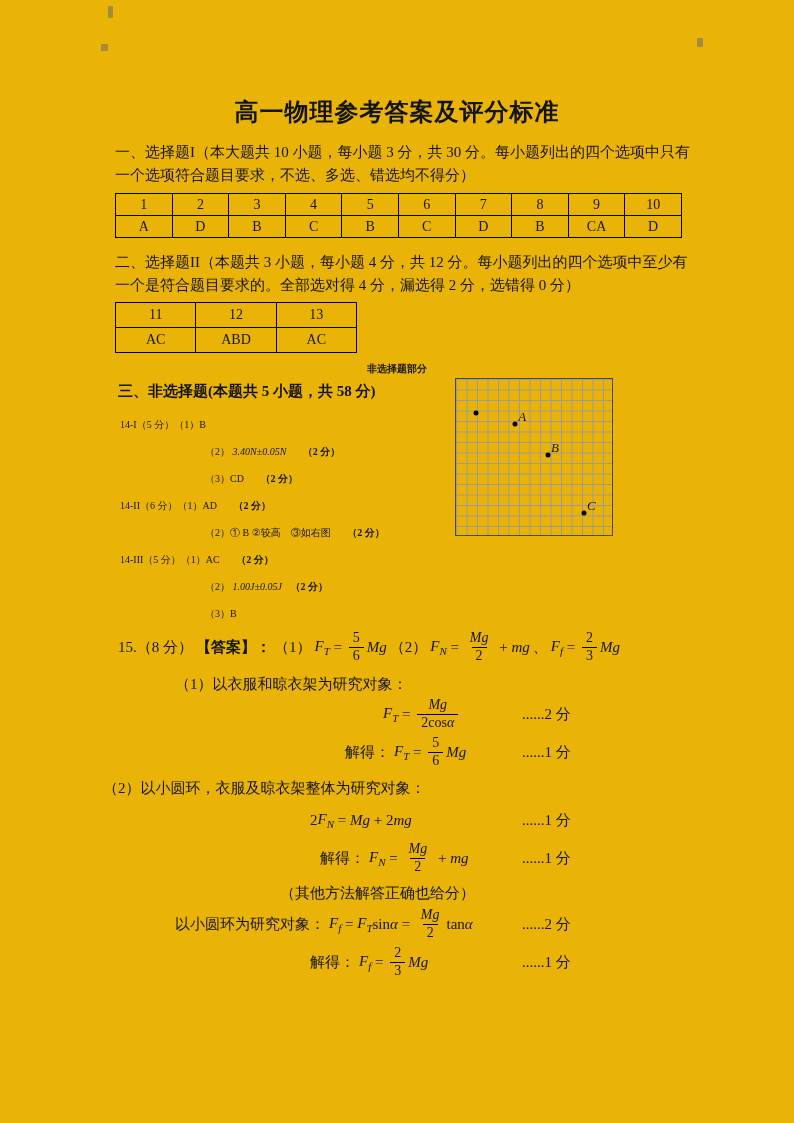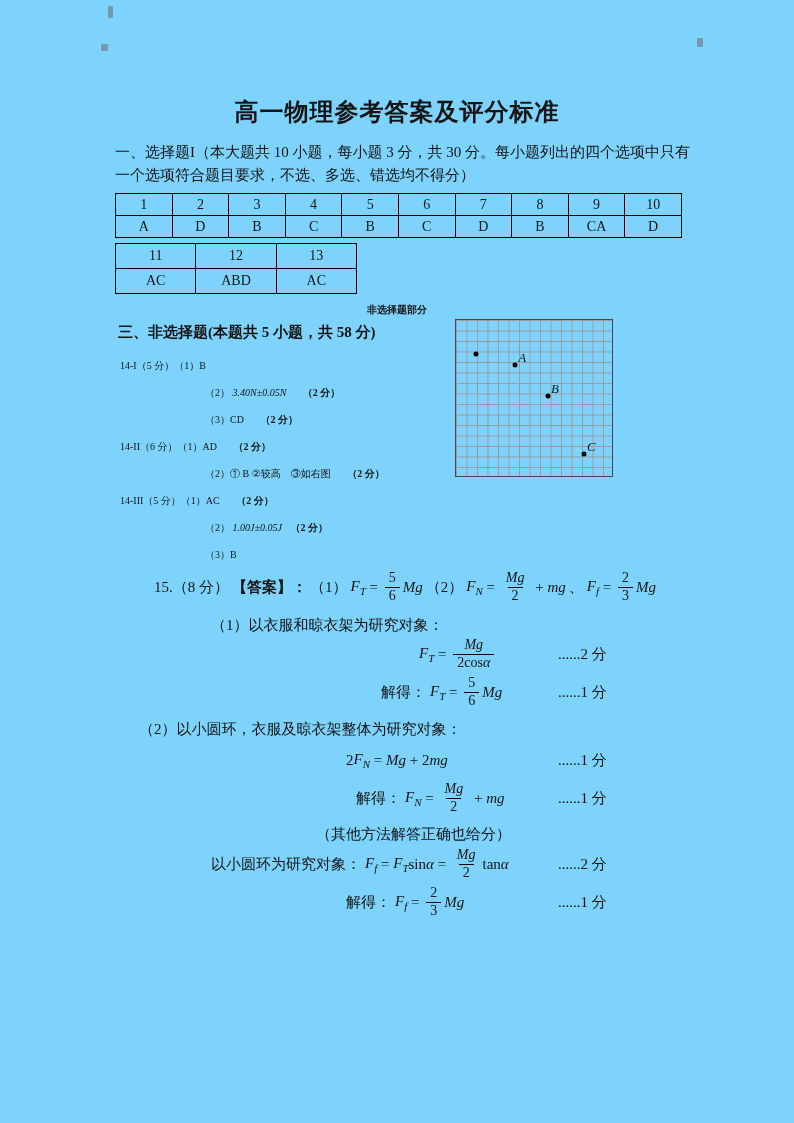--- a/index.html
+++ b/index.html
@@ -1,21 +1,21 @@
 <!DOCTYPE html>
 <html><head>
 <meta charset="utf-8">
 <style>
   * { box-sizing: border-box; }
   html, body { margin: 0; padding: 0; background: #ffffff; }
   .page {
     position: relative;
     width: 794px;
     height: 1123px;
-    background: #7dd3fc;
+    background: #eab308;
     color: #141414;
     font-family: "Liberation Serif", "DejaVu Serif", serif;
     font-size: 15px;
     overflow: hidden;
   }
   .speck { position: absolute; background: #6a6a6a; opacity: .55; border-radius: 1px; }
 
   .title {
     margin: 0;
     padding-top: 96px;
@@ -69,21 +69,21 @@
   .gpt {
     position: absolute; width: 5px; height: 5px; border-radius: 50%;
     background: #000; transform: translate(-50%, -50%);
   }
   .gpl {
     position: absolute; font-style: italic; font-size: 13px; line-height: 1;
     transform: translate(3px, -110%);
   }
 
   
-  .q15block { margin-top: -2px; padding-left: 36px; }
+  .q15block { margin-top: -2px; }
   .q15head {
     margin: 0 0 0 118px;
     height: 44px;
     display: flex; align-items: center;
     font-size: 15px;
   }
   .q15head > span { margin-right: 3px; }
   .q15head .bold { font-weight: 700; }
   .p15 { margin: 4px 0 0 175px; height: 22px; line-height: 22px; }
   .p15.lab2 { margin-left: 103px; height: 26px; line-height: 26px; }
@@ -141,20 +141,21 @@
           <td>B</td>
           <td>C</td>
           <td>D</td>
           <td>B</td>
           <td>CA</td>
           <td>D</td>
         </tr>
     </tbody>
   </table>
 
+  <p class="sec-heading">二、选择题II（本题共 3 小题，每小题 4 分，共 12 分。每小题列出的四个选项中至少有一个是符合题目要求的。全部选对得 4 分，漏选得 2 分，选错得 0 分）</p>
 
   <table class="ans-table t2">
     <tbody>
       <tr id="t2-numbers">
           <td>11</td>
           <td>12</td>
           <td>13</td>
         </tr>
       <tr id="t2-answers">
           <td>AC</td>

